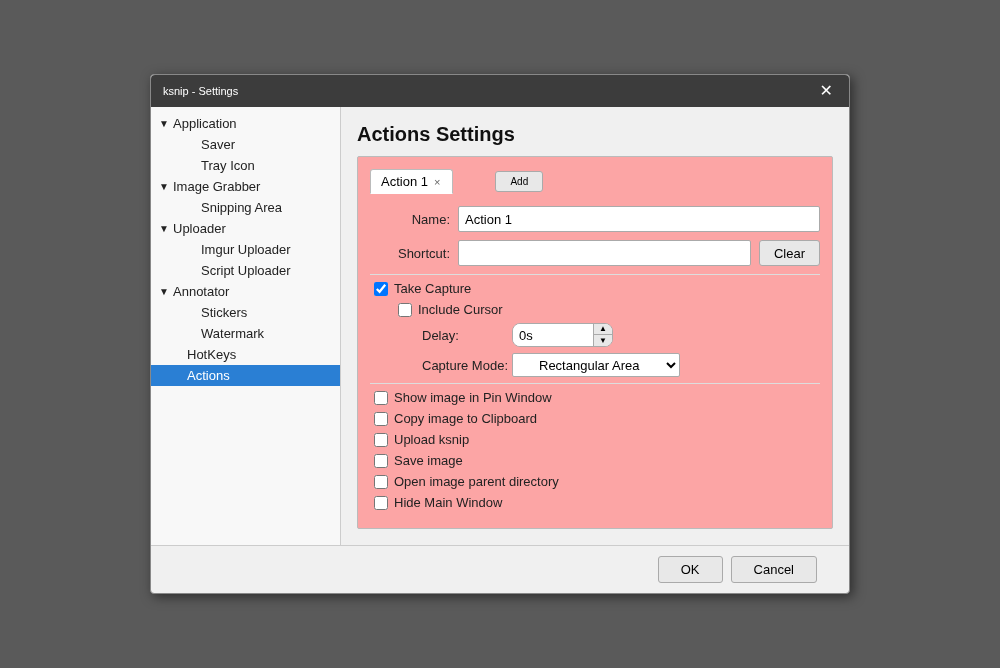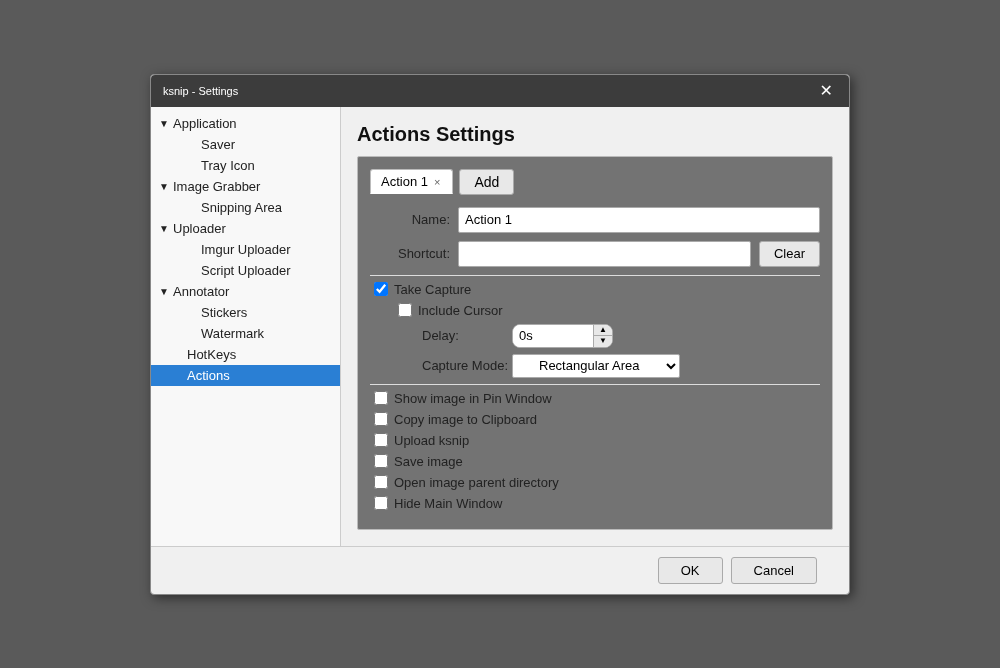--- a/index.html
+++ b/index.html
@@ -83,21 +83,21 @@
       flex-direction: column;
     }
     .section-title {
       font-size: 20px;
       font-weight: bold;
       margin-bottom: 10px;
       color: #111;
     }
     .panel {
       border: 1px solid #bbb;
-      background: #737373;
+      background: #fca5a5;
       border-radius: 2px;
       flex: 1;
       padding: 12px;
     }
     
     .tabs-row {
       display: flex;
       align-items: center;
       gap: 6px;
       margin-bottom: 12px;
@@ -123,21 +123,22 @@
       color: #666;
       cursor: pointer;
       padding: 0 2px;
     }
     .add-btn {
       padding: 4px 14px;
       background: #e8e8e8;
       border: 1px solid #aaa;
       border-radius: 3px;
       cursor: pointer;
-      font-size: 14px;
+      font-size: 10px;
+      margin-left: 36px;
     }
     
     .form-row {
       display: flex;
       align-items: center;
       margin-bottom: 8px;
       gap: 8px;
     }
     .form-label {
       width: 80px;

